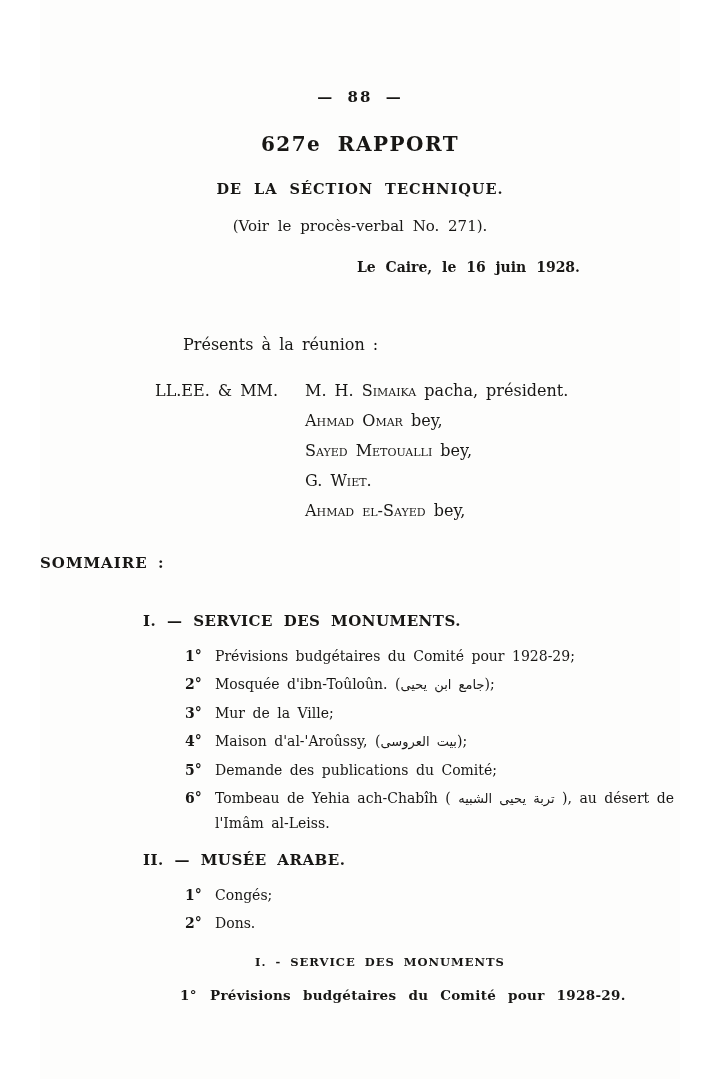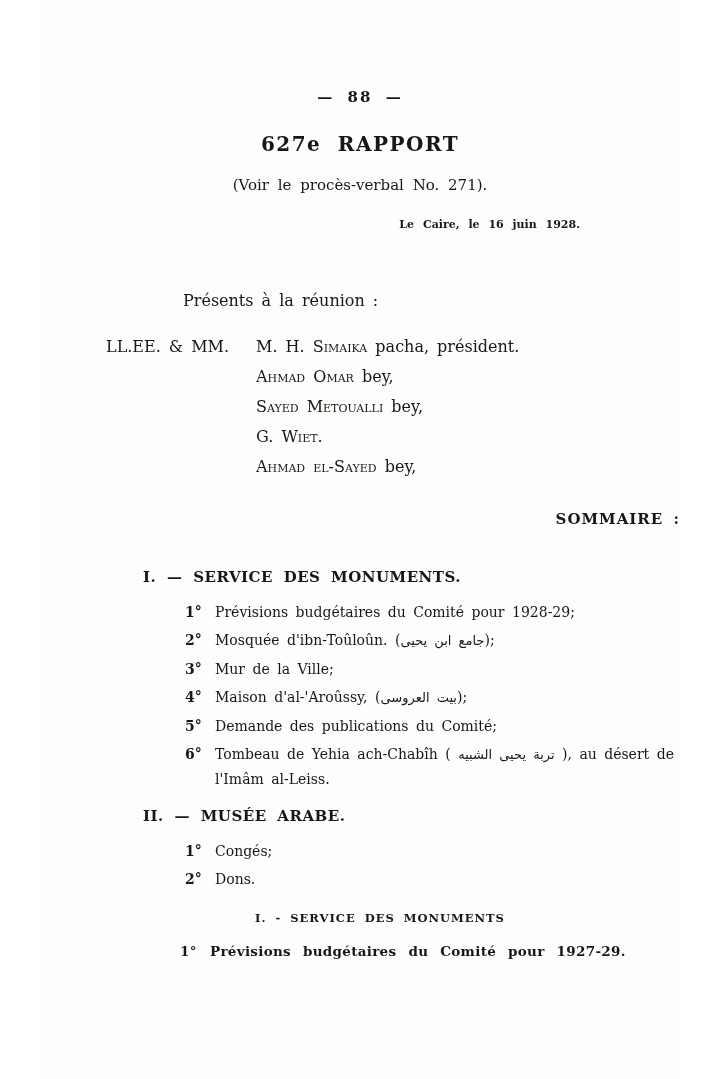--- a/index.html
+++ b/index.html
@@ -46,48 +46,48 @@
   .reference {
     margin-top: 20px;
     text-align: center;
     font-size: 15px;
     word-spacing: 4px;
   }
   .dateline {
     margin-top: 24px;
     padding-right: 100px;
     text-align: right;
-    font-size: 11px;
+    font-size: 14px;
     font-weight: bold;
     word-spacing: 5px;
   }
   .presents {
     margin-top: 60px;
     margin-left: 143px;
     font-size: 16px;
     word-spacing: 3px;
   }
   .attendance {
     margin-top: 22px;
-    margin-left: 66px;
+    margin-left: 115px;
     display: flex;
     font-size: 16px;
     line-height: 30px;
     word-spacing: 3px;
   }
   .attendance .label {
     width: 150px;
     flex: 0 0 150px;
   }
   .attendee-name {
     font-variant: small-caps;
   }
   .sommaire-title {
     margin-top: 28px;
-    text-align: right;
+    text-align: left;
     font-size: 15px;
     font-weight: bold;
     letter-spacing: 1px;
     word-spacing: 4px;
   }
   .section-heading {
     margin-top: 40px;
     margin-left: 103px;
     font-size: 15px;
     font-weight: bold;
@@ -142,20 +142,21 @@
 </style>
 </head>
 <body>
 
 <div class="page">
 
   <div class="pageno">— 88 —</div>
 
   <div class="title">627e RAPPORT</div>
 
+  <div class="subtitle">DE LA SÉCTION TECHNIQUE.</div>
 
   <div class="reference">(Voir le procès-verbal No. 271).</div>
 
   <div class="dateline">Le Caire, le 16 juin 1928.</div>
 
   <div class="presents">Présents à la réunion :</div>
 
   <div class="attendance">
     <div class="label">LL.EE. &amp; MM.</div>
     <div class="names">
@@ -182,15 +183,15 @@
 
   <div class="section-heading second">II. — MUSÉE ARABE.</div>
 
   <div class="items">
     <div class="sommaire-item"><span class="item-num">1°</span><span>Congés;</span></div>
     <div class="sommaire-item"><span class="item-num">2°</span><span>Dons.</span></div>
   </div>
 
   <div class="footer-heading">I. - SERVICE DES MONUMENTS</div>
 
-  <div class="footer-item"><span class="item-num">1°</span><span>Prévisions budgétaires du Comité pour 1927-29.</span></div>
+  <div class="footer-item"><span class="item-num">1°</span><span>Prévisions budgétaires du Comité pour 1928-29.</span></div>
 
 </div>
 
 </body></html>

